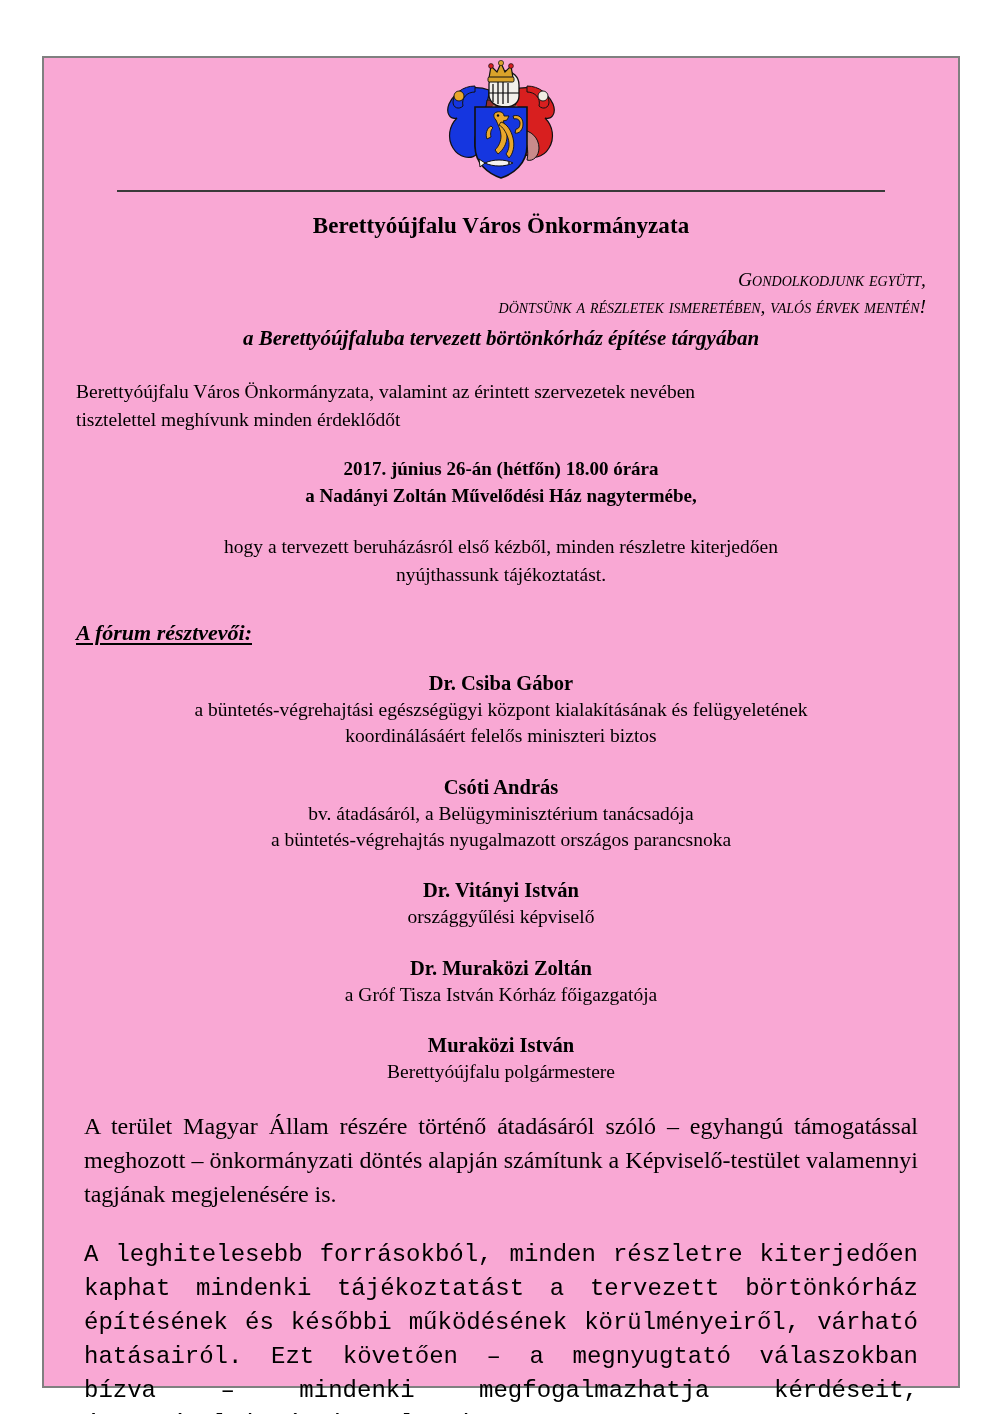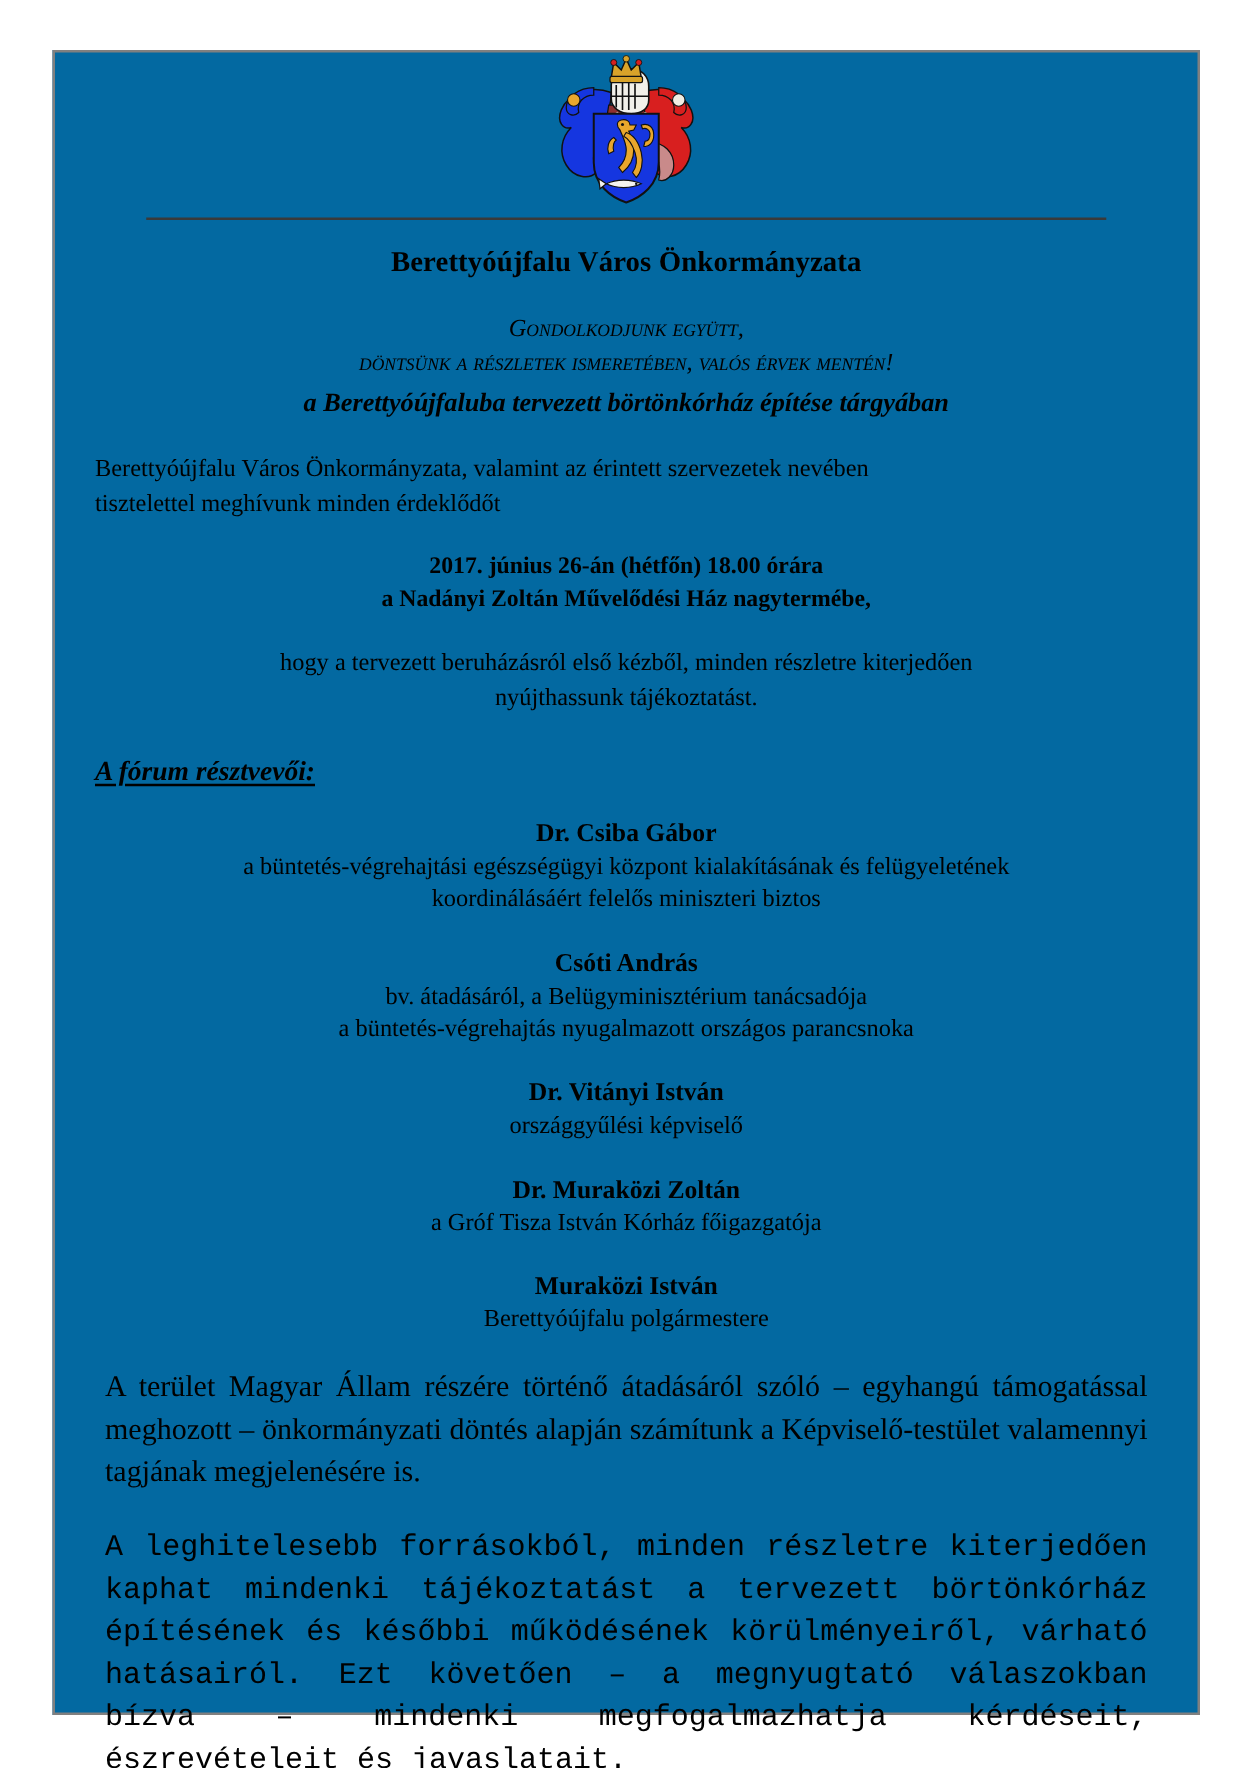--- a/index.html
+++ b/index.html
@@ -13,26 +13,26 @@
     height: 1414px;
     font-family: "Liberation Serif", "DejaVu Serif", serif;
     color: #000000;
     overflow: hidden;
   }
 
   
   .page {
     position: absolute;
     left: 42px;
-    top: 40px;
+    top: 56px;
     width: 918px;
     height: 1332px;
     border: 2px solid #808080;
     box-sizing: border-box;
-    background: #0369a1;
+    background: #f9a8d4;
   }
   .page-inner {
     position: absolute;
     left: 0;
     top: 0;
     right: 0;
     bottom: 0;
     padding: 0 32px;
     box-sizing: border-box;
   }
@@ -69,21 +69,21 @@
   }
 
   .slogan {
     text-align: center;
     font-style: italic;
     font-variant: small-caps;
     font-size: 19.5px;
     line-height: 1.42;
     margin-top: 26px;
   }
-  .slogan div { white-space: nowrap; }
+  .slogan div { white-space: nowrap; text-align: right; }
 
   .main-title {
     text-align: center;
     font-weight: bold;
     font-style: italic;
     font-size: 34px;
     line-height: 1.15;
     margin-top: 26px;
   }
   .sub-title {

